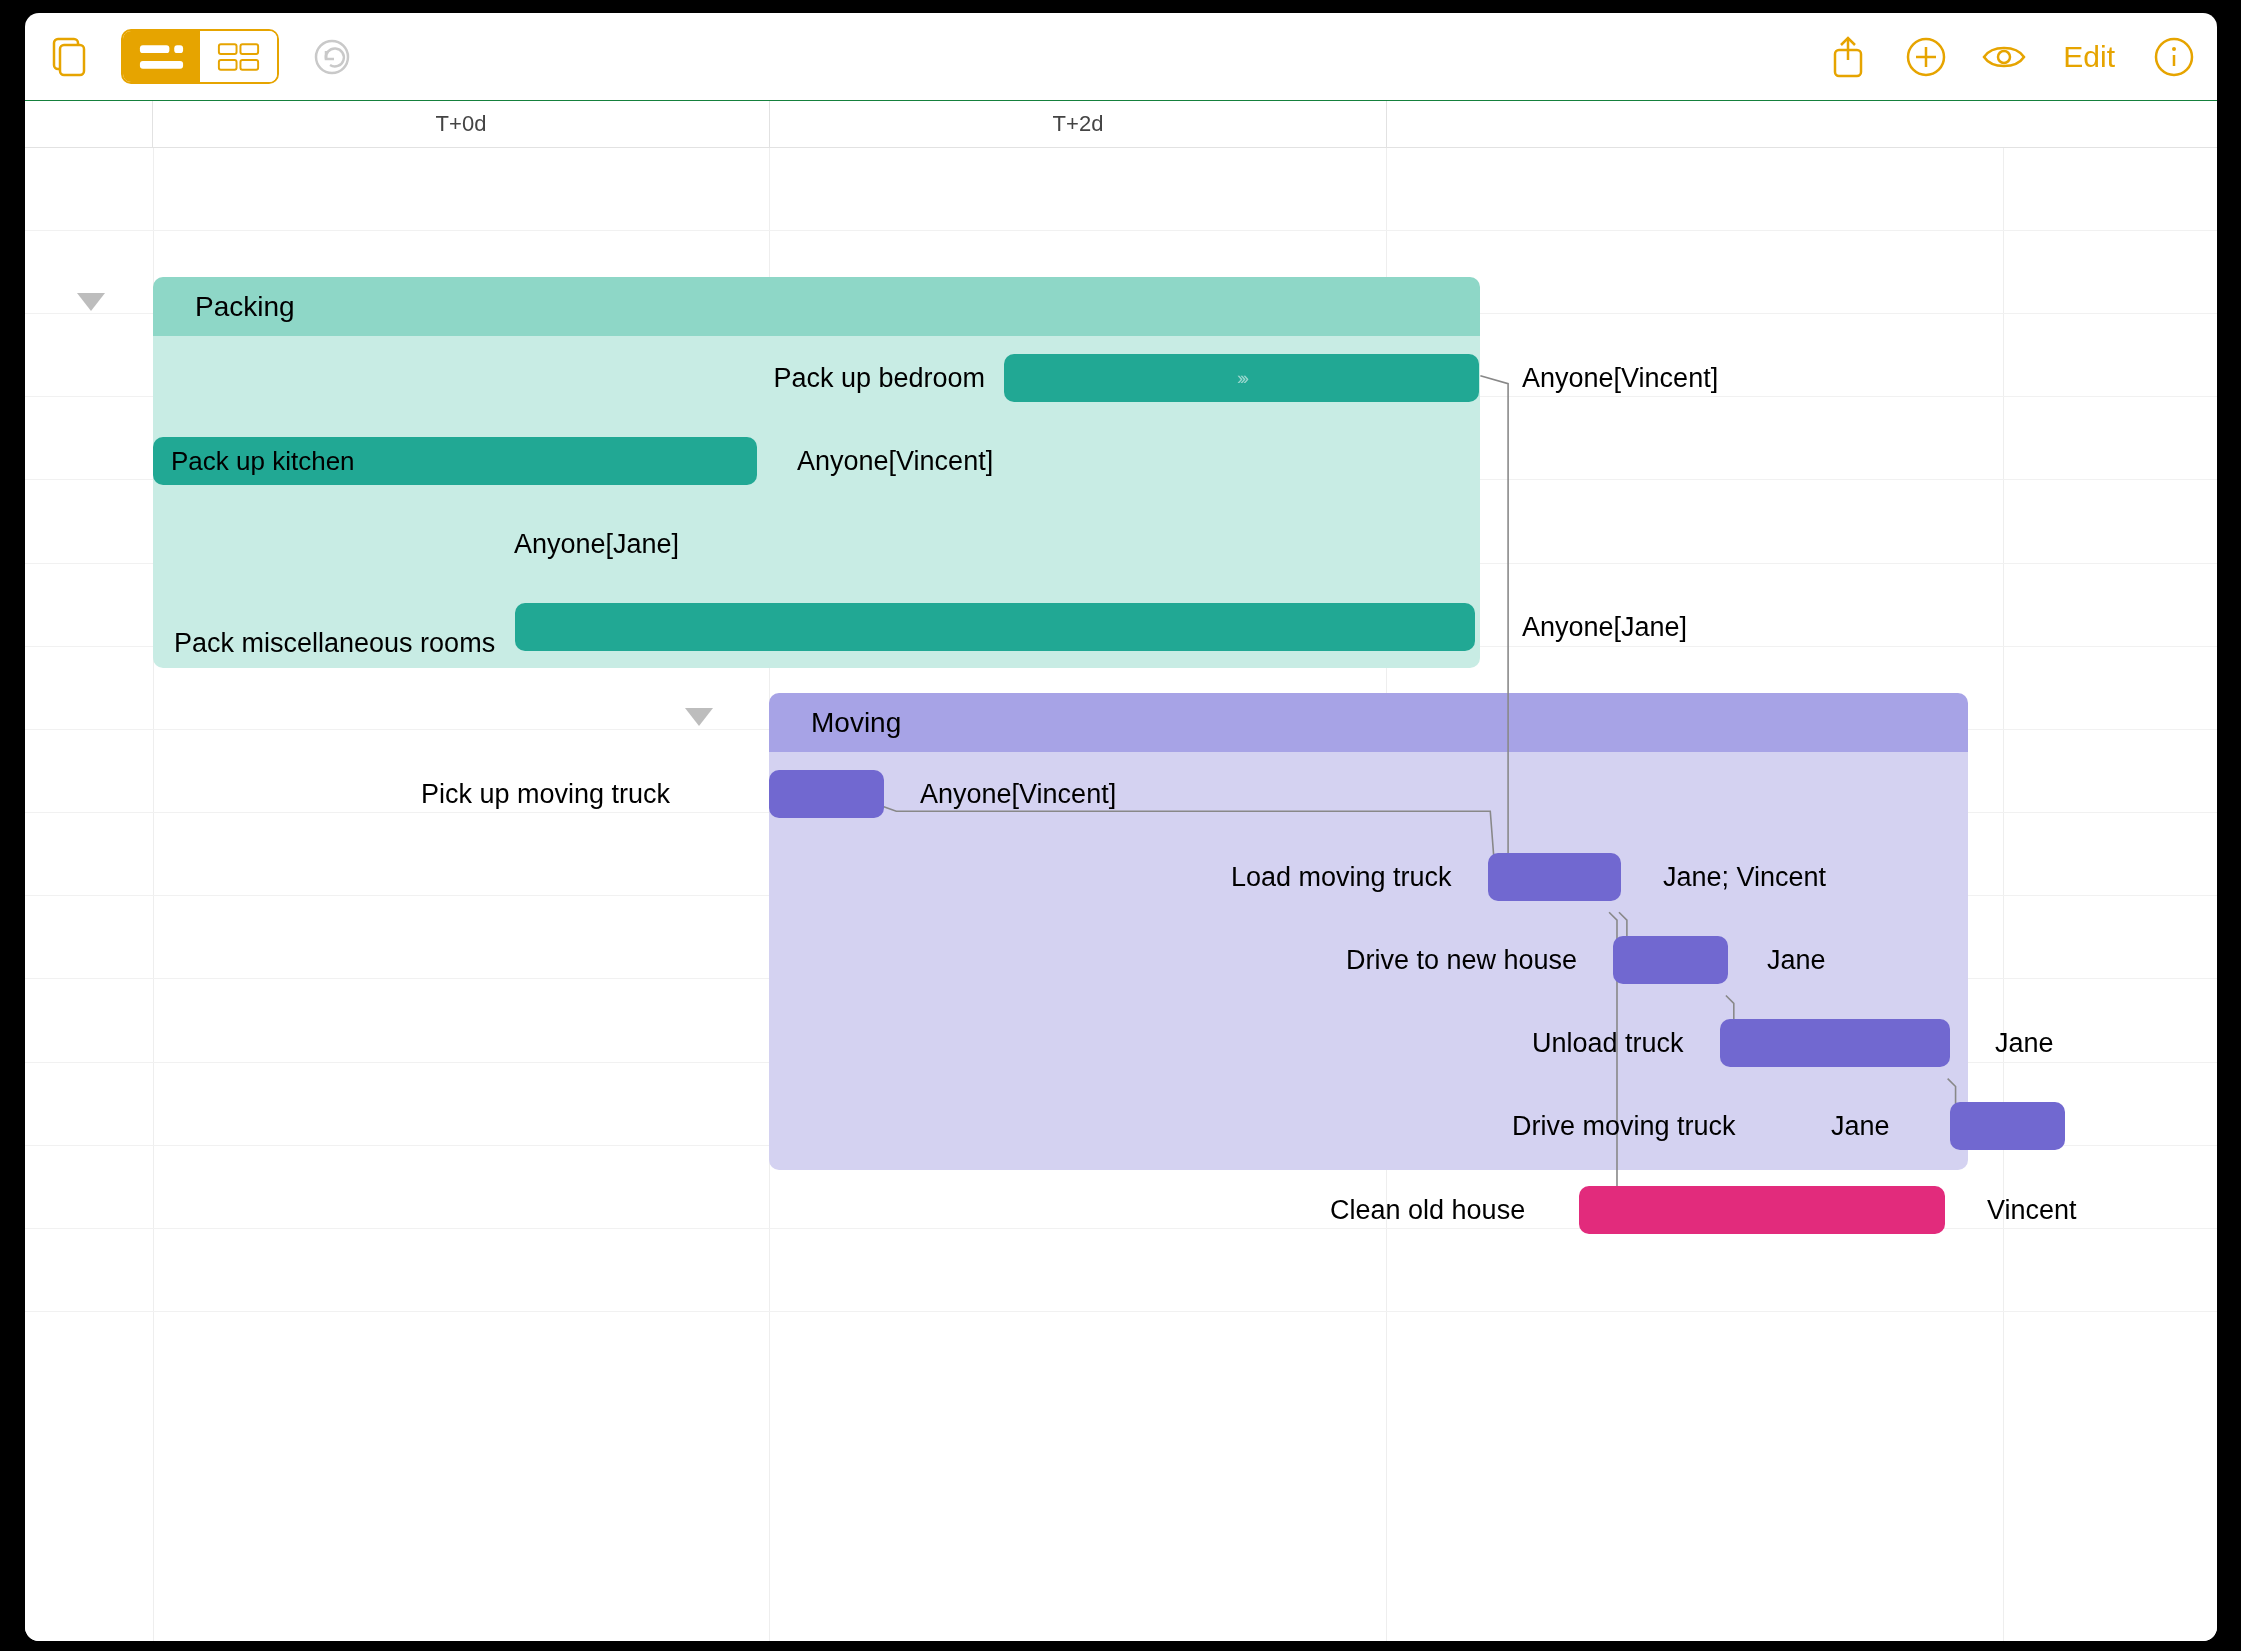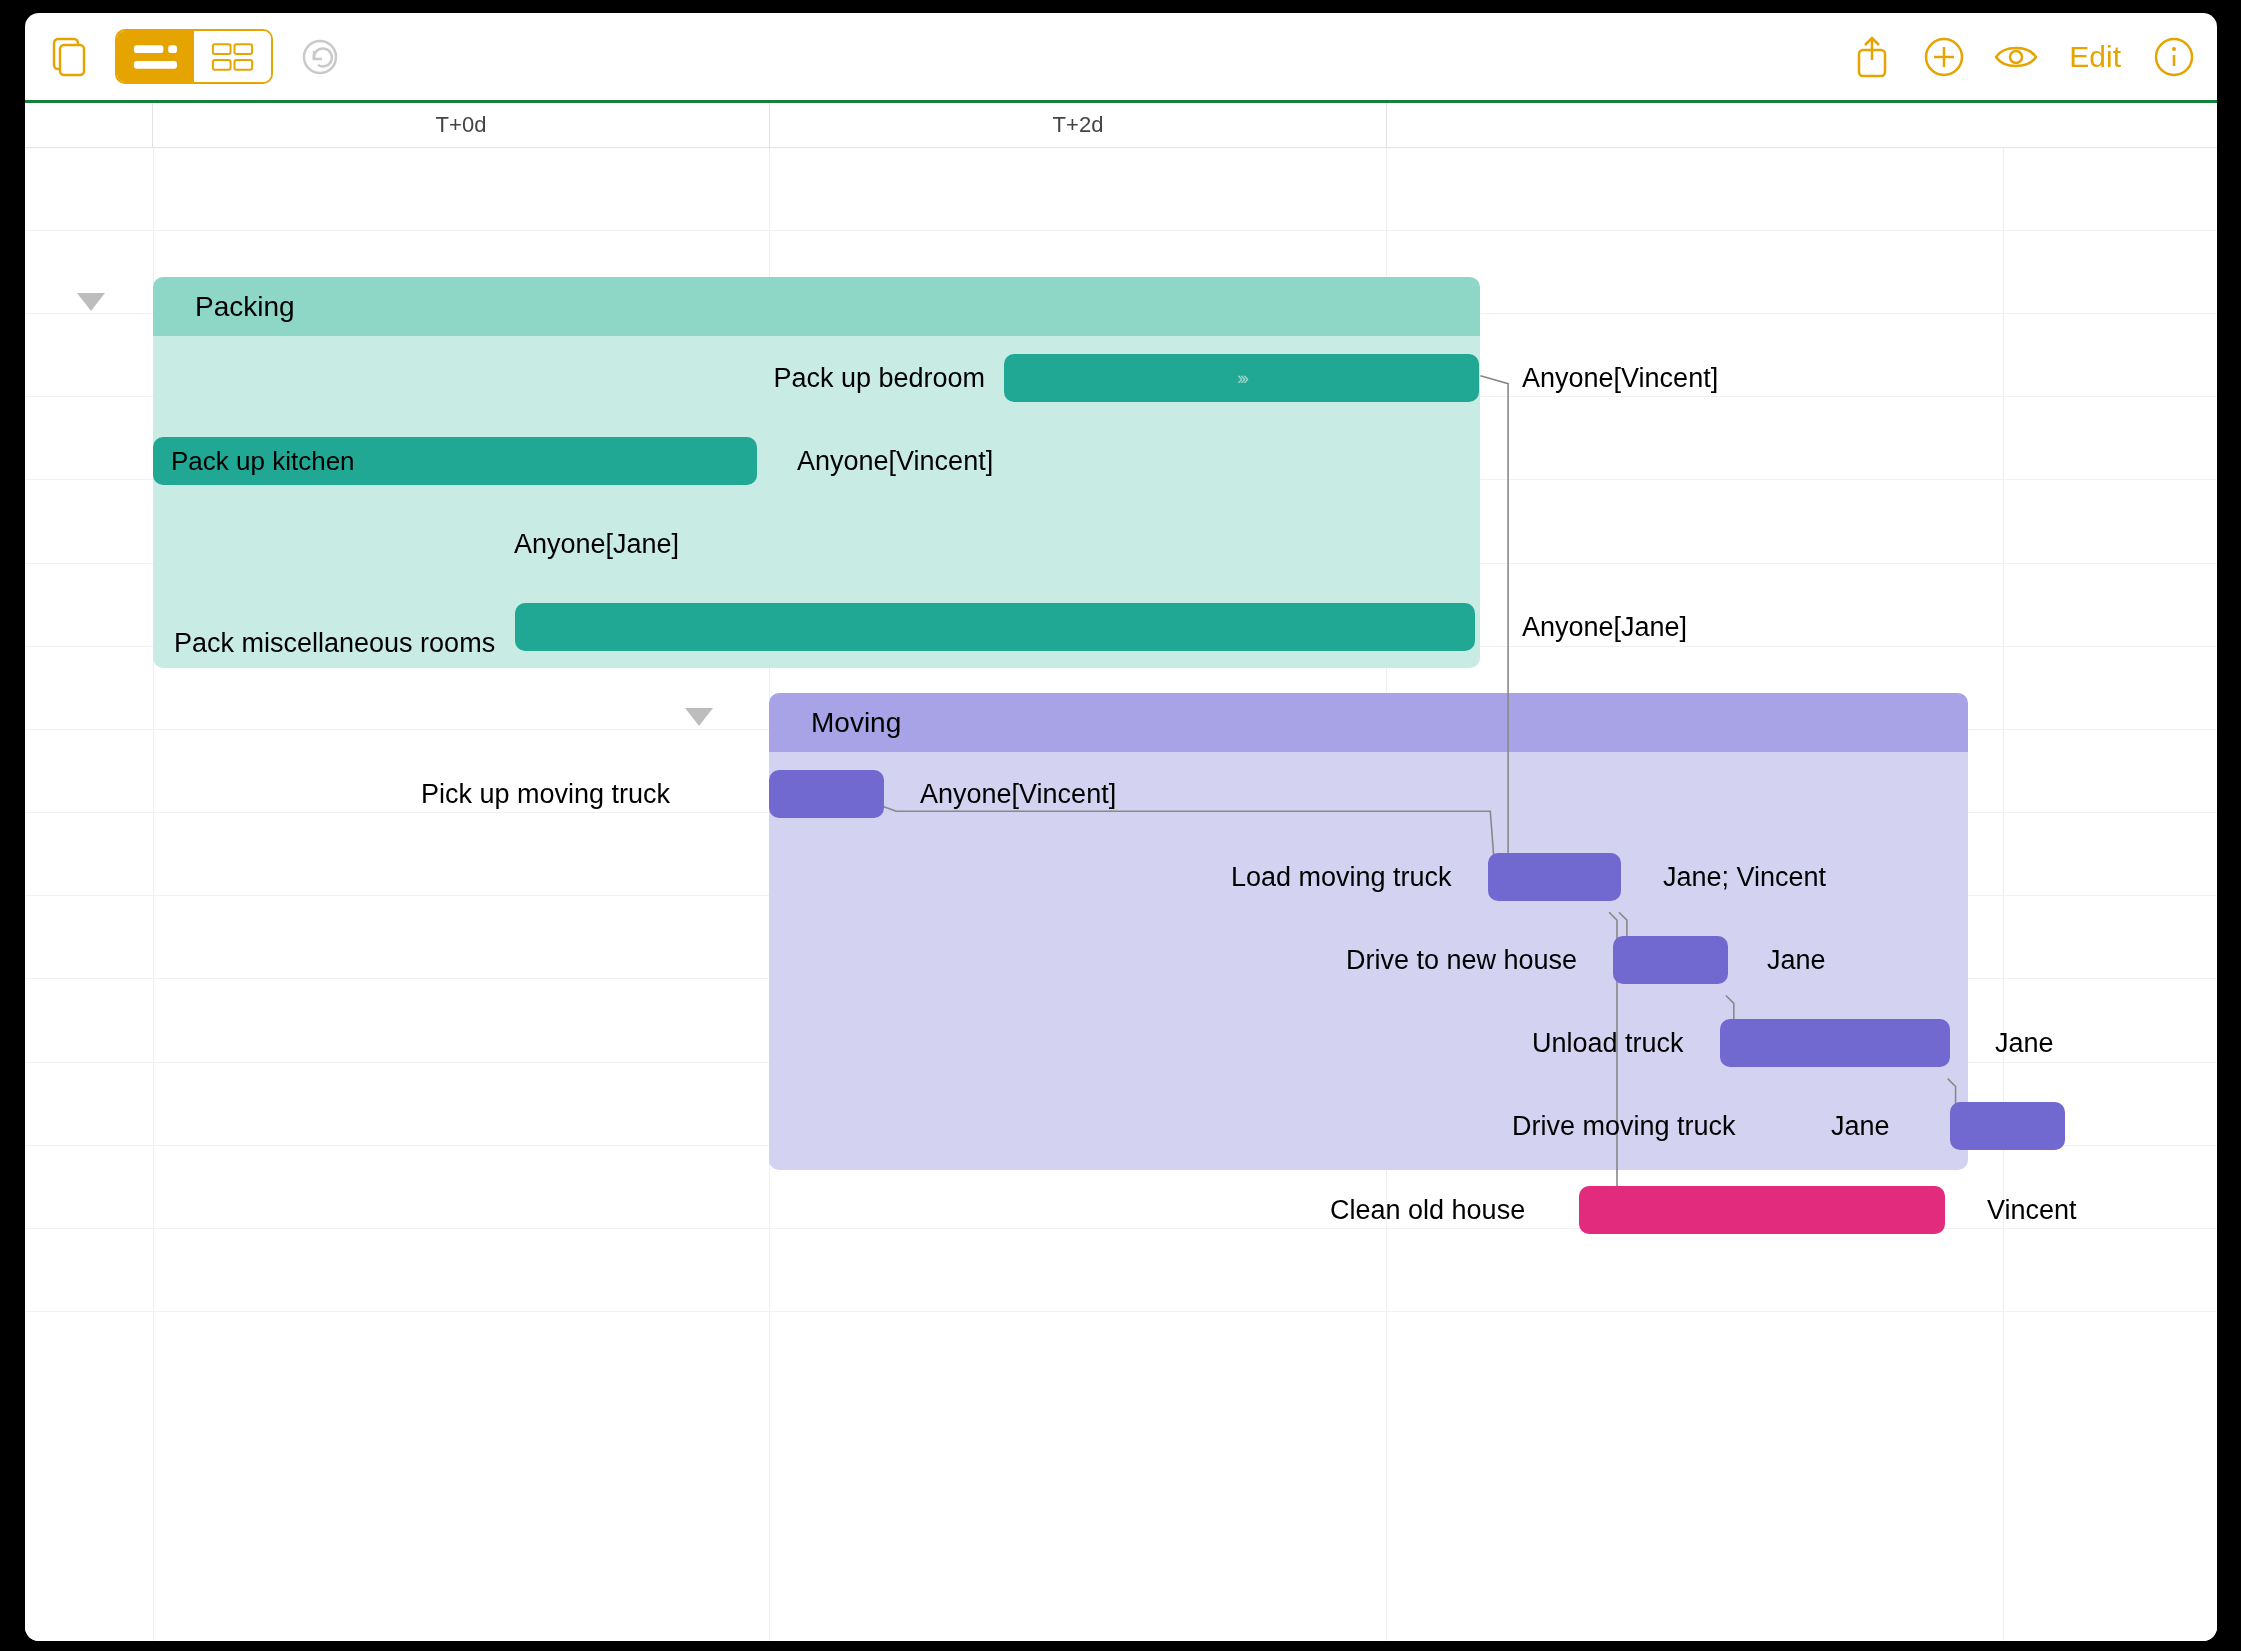--- a/index.html
+++ b/index.html
@@ -21,21 +21,21 @@
   
   .toolbar {
     position: relative;
     height: 87px;
     display: flex;
     align-items: center;
     padding: 0 18px;
     justify-content: space-between;
   }
   .toolbar-left, .toolbar-right {
-    display: flex; align-items: center; gap: 22px;
+    display: flex; align-items: center; gap: 28px;
   }
   .t-btn {
     width: 50px; height: 50px;
     display: flex; align-items: center; justify-content: center;
     cursor: pointer;
   }
   .icon { display: block; }
   .seg {
     display: flex; background: #fff;
     border-radius: 10px;
@@ -51,21 +51,21 @@
   .edit {
     color: #e6a400;
     font-size: 30px;
     cursor: pointer;
     padding: 0 6px;
   }
   
   .time-header {
     display: flex;
     height: 48px;
-    border-top: 3px solid #15803d;
+    border-top: 1px solid #15803d;
     border-bottom: 1px solid #e2e2e2;
     font-size: 22px;
     color: #444;
   }
   .time-header .col {
     flex: 0 0 auto;
     border-right: 1px solid #e2e2e2;
     display: flex; align-items: center; justify-content: center;
   }
   

